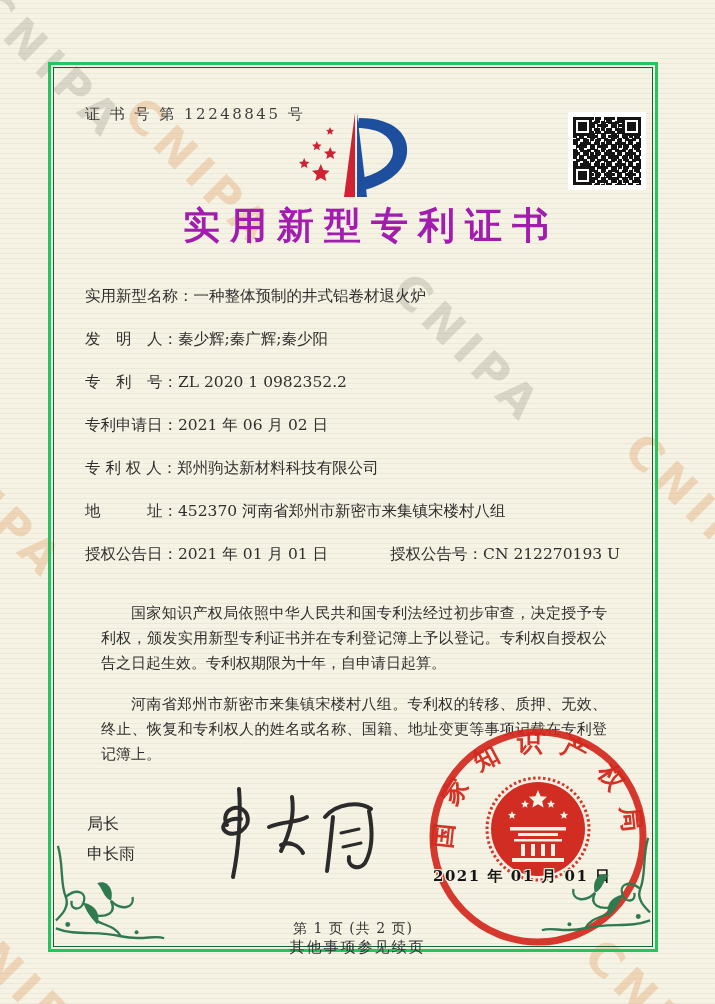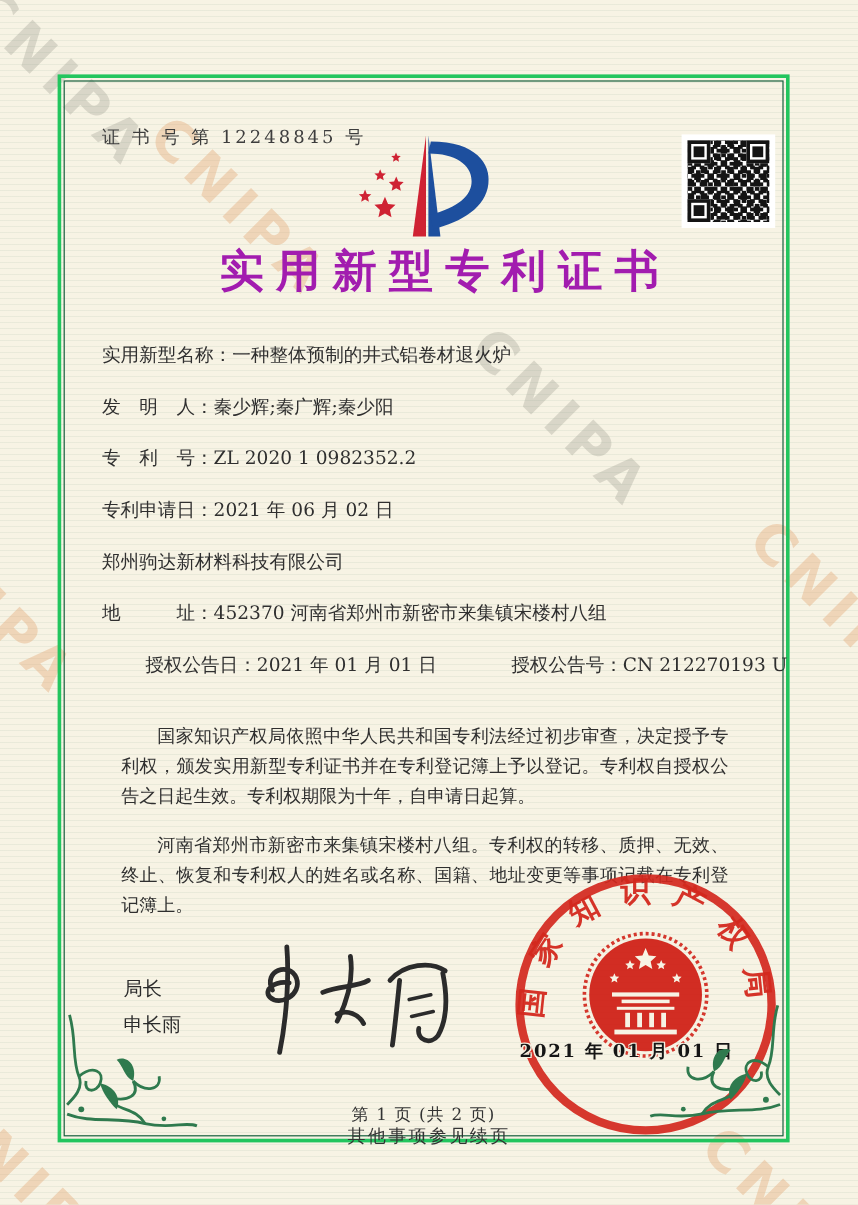--- a/index.html
+++ b/index.html
@@ -35,27 +35,27 @@
       conic-gradient(transparent 25%, #141414 25% 50%, transparent 50% 75%, #141414 75%) 0 0/11px 11px;}
   .qr-finder{position:absolute;width:19px;height:19px;border:3px solid #141414;background:#fff;box-sizing:border-box;}
   .qr-finder::after{content:"";position:absolute;inset:2px;background:#141414;}
   .qr-finder.tl{left:5px;top:5px}.qr-finder.tr{right:5px;top:5px}.qr-finder.bl{left:5px;bottom:5px}
   
   .title{position:absolute;top:136px;left:18px;width:100%;text-align:center;
          font-size:37px;font-weight:700;letter-spacing:10px;color:#a21caf;}
   .fields{position:absolute;left:34px;top:210px;right:30px;font-size:15.5px;color:#2f2f2f;text-align:center;}
   .frow{height:43px;line-height:43px;white-space:nowrap;display:flex;}
   .frow .lbl{flex:none;}
-  .grant{display:flex;gap:62px;margin-left:36px;}
+  .grant{display:flex;gap:62px;}
   
   .paras{position:absolute;left:34px;top:520px;width:538px;font-size:15px;line-height:25px;
          color:#2f2f2f;text-align:justify;}
   .paras p{margin:16px;text-indent:2em;}
   
-  .signer{position:absolute;left:52px;top:744px;font-size:16px;line-height:30px;color:#2b2b2b;}
+  .signer{position:absolute;left:36px;top:744px;font-size:16px;line-height:30px;color:#2b2b2b;}
   .sig-svg{position:absolute;left:146px;top:718px;width:205px;height:100px;}
   
   .seal{position:absolute;left:375px;top:660px;width:224px;height:224px;}
   .seal-date{position:absolute;left:382px;top:802px;width:210px;font-size:15px;font-weight:700;
      letter-spacing:1.5px;color:#151515;
      text-shadow:-1px -1px 0 #f5f1e2,1px -1px 0 #f5f1e2,-1px 1px 0 #f5f1e2,1px 1px 0 #f5f1e2;}
   
   .flourish{position:absolute;width:118px;height:100px;}
   .flourish.left{left:1px;top:778px;}
   .flourish.right{right:1px;top:770px;transform:scaleX(-1);}
@@ -119,20 +119,21 @@
       </div>
       <div class="frow">
         <span class="lbl">专　利　号：</span>
         <span class="val">ZL 2020 1 0982352.2</span>
       </div>
       <div class="frow">
         <span class="lbl">专利申请日：</span>
         <span class="val">2021 年 06 月 02 日</span>
       </div>
       <div class="frow">
+        <span class="lbl">专 利 权 人：</span>
         <span class="val">郑州驹达新材料科技有限公司</span>
       </div>
       <div class="frow">
         <span class="lbl">地　　　址：</span>
         <span class="val">452370 河南省郑州市新密市来集镇宋楼村八组</span>
       </div>
       <div class="frow grant">
         <span>
           <span>授权公告日：</span><span>2021 年 01 月 01 日</span>
         </span>

